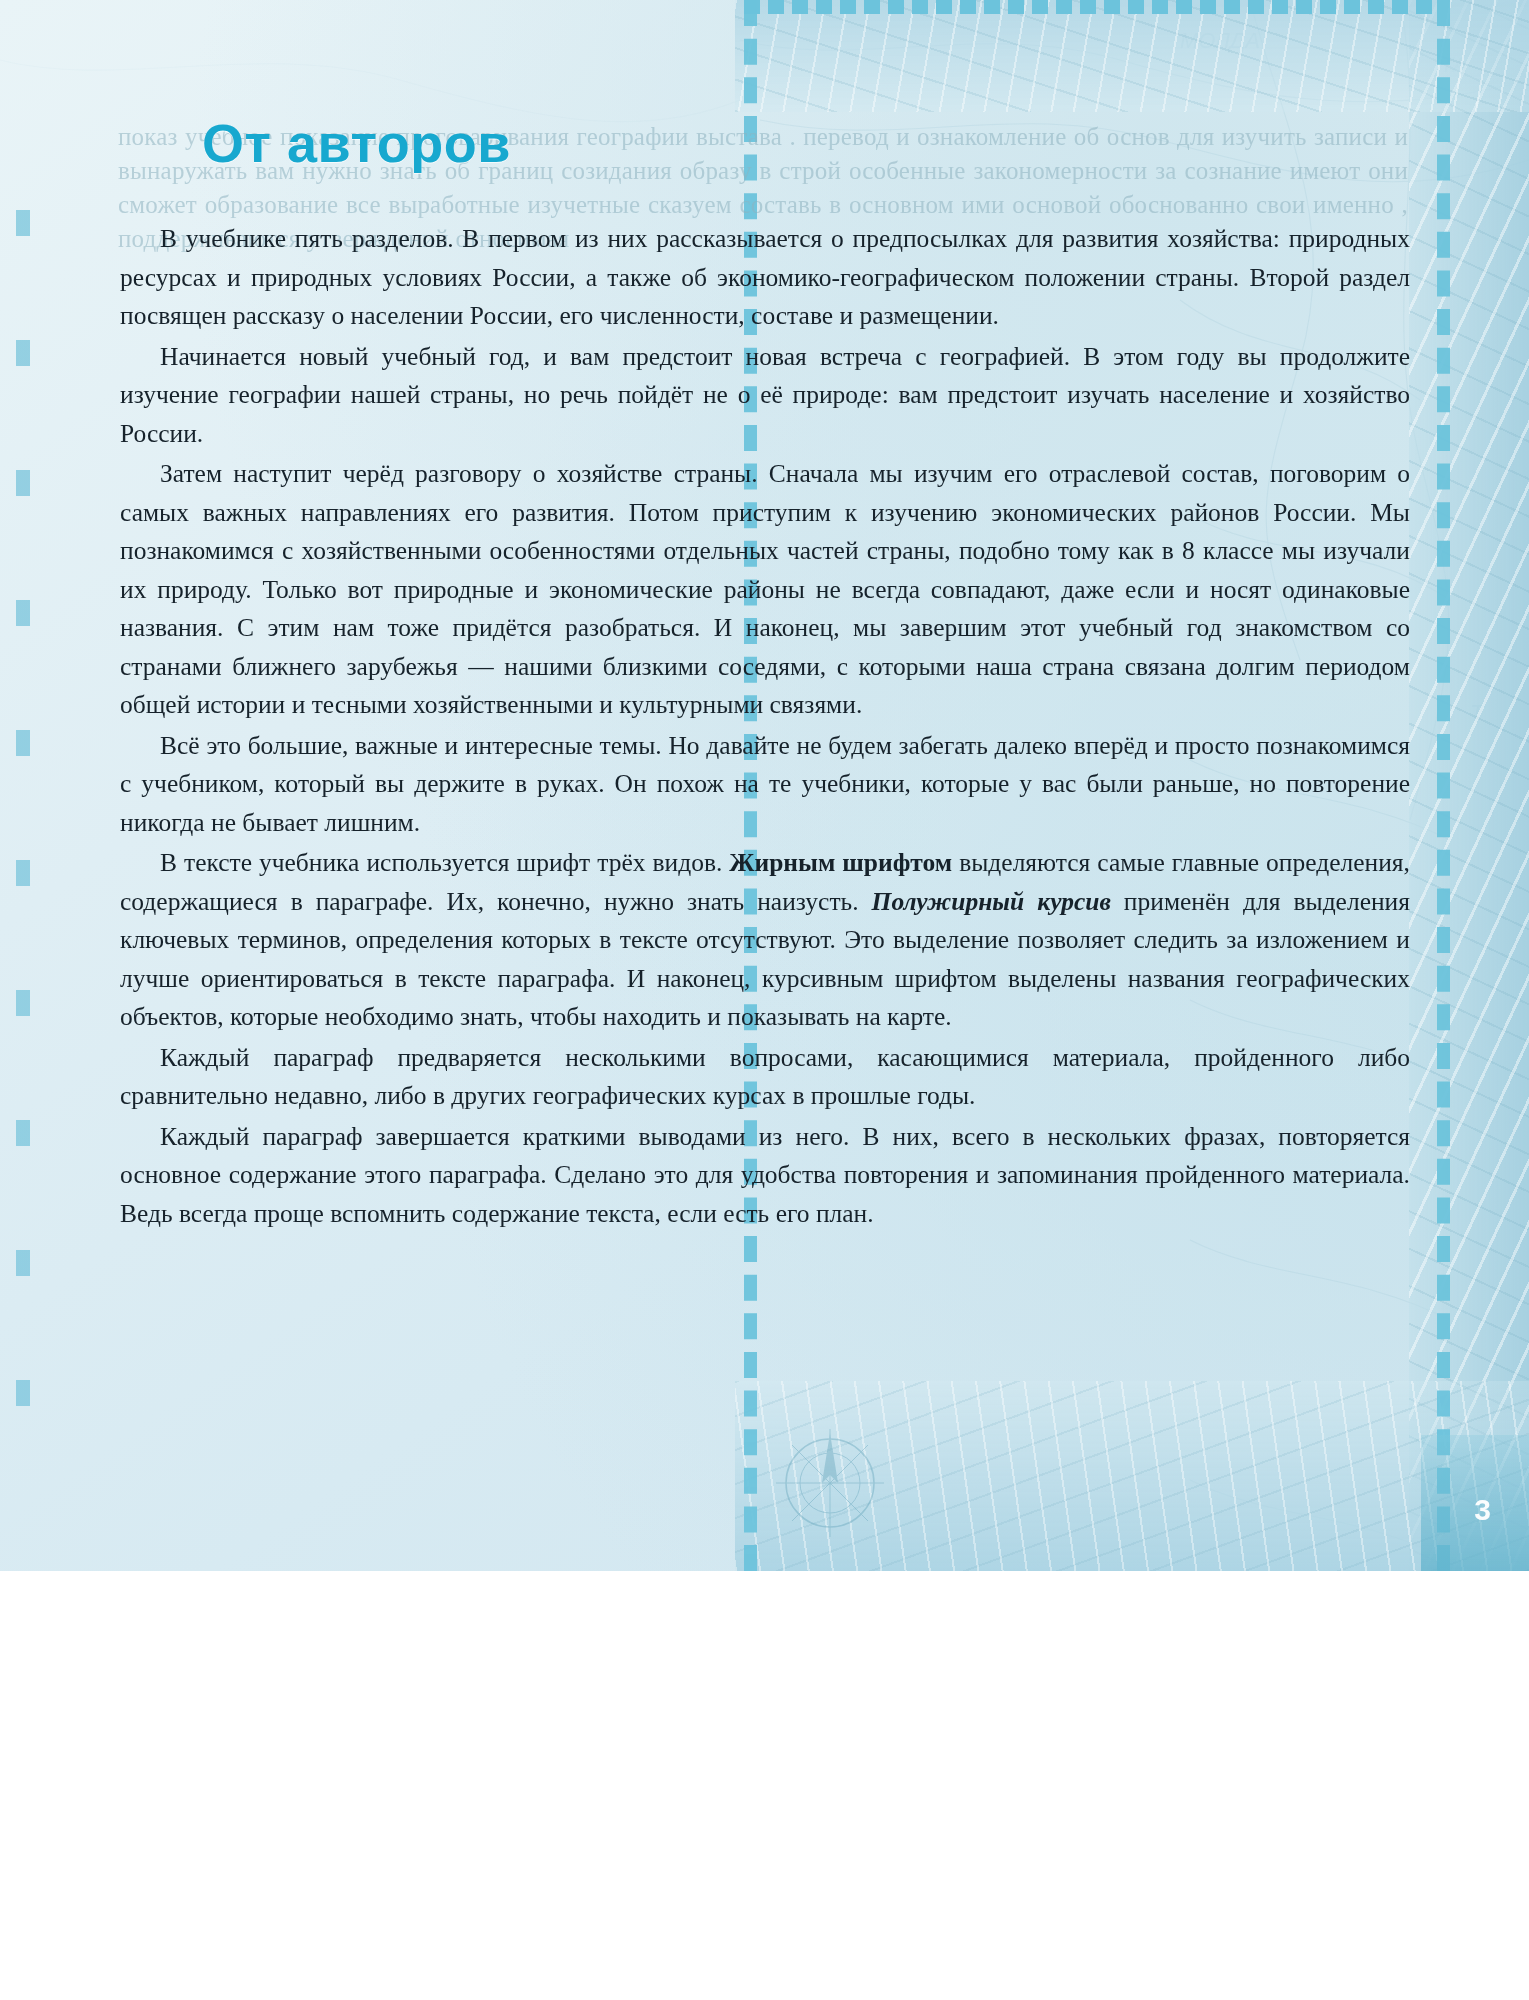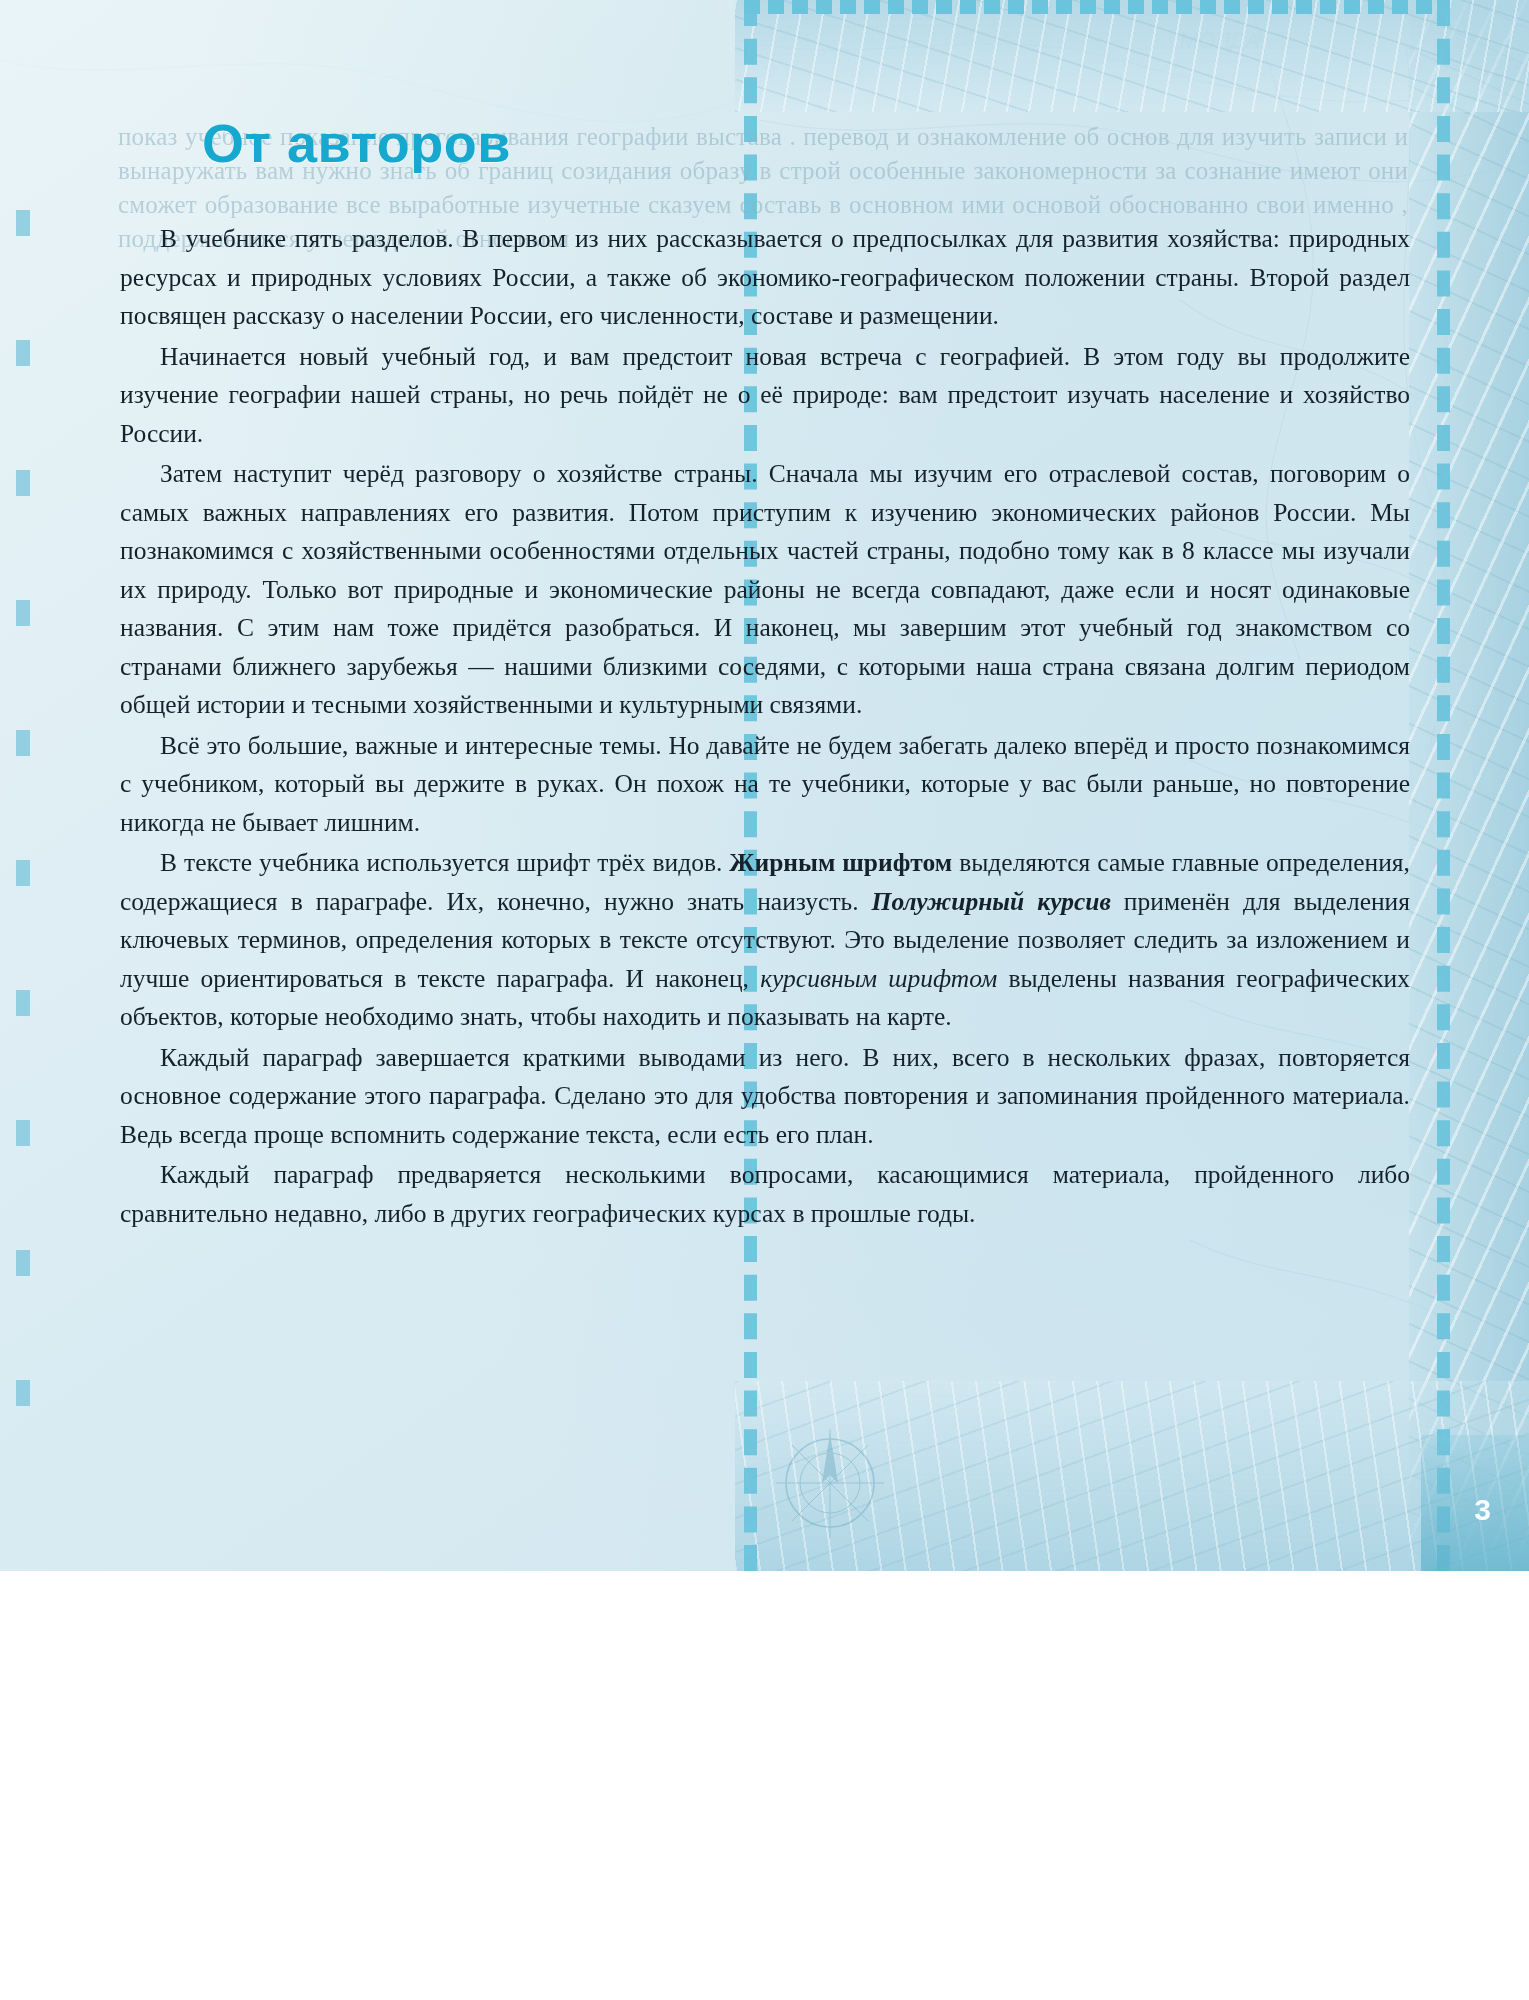--- a/index.html
+++ b/index.html
@@ -156,21 +156,21 @@
     color: #16222b;
     text-align: justify;
     text-justify: inter-word;
   }
   .body-text p {
     margin: 0 0 2px 0;
     text-indent: 40px;
   }
   .b { font-weight: bold; }
   .bi { font-weight: bold; font-style: italic; }
-  .i { font-style: italic; }
+  .i { }
 
   
   .page-number {
     position: absolute;
     right: 38px;
     bottom: 44px;
     color: #ffffff;
     font-family: "Liberation Sans", sans-serif;
     font-size: 30px;
     font-weight: bold;
@@ -240,20 +240,20 @@
   <div class="ghost-block">показ учебное показание проговаривания географии выстава . перевод и ознакомление об основ для изучить записи и вынаружать вам нужно знать об границ созидания образу в строй особенные закономерности за сознание имеют они сможет образование все выработные изучетные сказуем составь в основном ими основой обоснованно свои именно , поддерживаются утверждений относимая</div>
 
   <div class="content">
     <h1 class="title">От авторов</h1>
     <div class="body-text" id="body-text">
         <p><span>В учебнике пять разделов. В первом из них рассказывается о предпосылках для развития хозяйства: природных ресурсах и природных условиях России, а также об экономико-географическом положении страны. Второй раздел посвящен рассказу о населении России, его численности, составе и размещении.</span></p>
         <p><span>Начинается новый учебный год, и вам предстоит новая встреча с географией. В этом году вы продолжите изучение географии нашей страны, но  речь пойдёт не о её природе: вам предстоит изучать население и хозяйство России.</span></p>
         <p><span>Затем наступит черёд разговору о хозяйстве страны. Сначала мы изучим его отраслевой состав, поговорим о самых важных направлениях его развития. Потом приступим к изучению экономических районов России. Мы познакомимся с хозяйственными особенностями отдельных частей страны, подобно тому как в 8 классе мы изучали их природу. Только вот природные и экономические районы не всегда совпадают, даже если и носят одинаковые названия. С этим нам тоже придётся разобраться. И наконец, мы завершим этот учебный год знакомством со странами ближнего зарубежья — нашими близкими соседями, с которыми наша страна связана долгим периодом общей истории и тесными хозяйственными и культурными связями.</span></p>
         <p><span>Всё это большие, важные и интересные темы. Но давайте не будем забегать далеко вперёд и просто познакомимся с учебником, который вы держите в руках. Он похож на те учебники, которые у вас были раньше, но повторение никогда не бывает лишним.</span></p>
         <p><span>В тексте учебника используется шрифт трёх видов. </span><span class="b">Жирным шрифтом</span><span> выделяются самые главные определения, содержащиеся в параграфе. Их, конечно, нужно знать наизусть. </span><span class="bi">Полужирный курсив</span><span> применён для выделения ключевых терминов, определения которых в тексте отсутствуют. Это выделение позволяет следить за изложением и лучше ориентироваться в тексте параграфа. И наконец, </span><span class="i">курсивным шрифтом</span><span> выделены названия географических объектов, которые необходимо знать, чтобы находить и показывать на карте.</span></p>
+        <p><span>Каждый параграф предваряется несколькими вопросами, касающимися материала, пройденного либо сравнительно недавно, либо в других географических курсах в прошлые годы.</span></p>
         <p><span>Каждый параграф завершается краткими выводами из него. В них, всего в нескольких фразах, повторяется основное содержание этого параграфа. Сделано это для удобства повторения и запоминания пройденного материала. Ведь всегда проще вспомнить содержание текста, если есть его план.</span></p>
-        <p><span>Каждый параграф предваряется несколькими вопросами, касающимися материала, пройденного либо сравнительно недавно, либо в других географических курсах в прошлые годы.</span></p>
       </div>
   </div>
 
   <div class="page-number-plate"></div>
   <div class="page-number">3</div>
 </div>
 
 </body></html>

